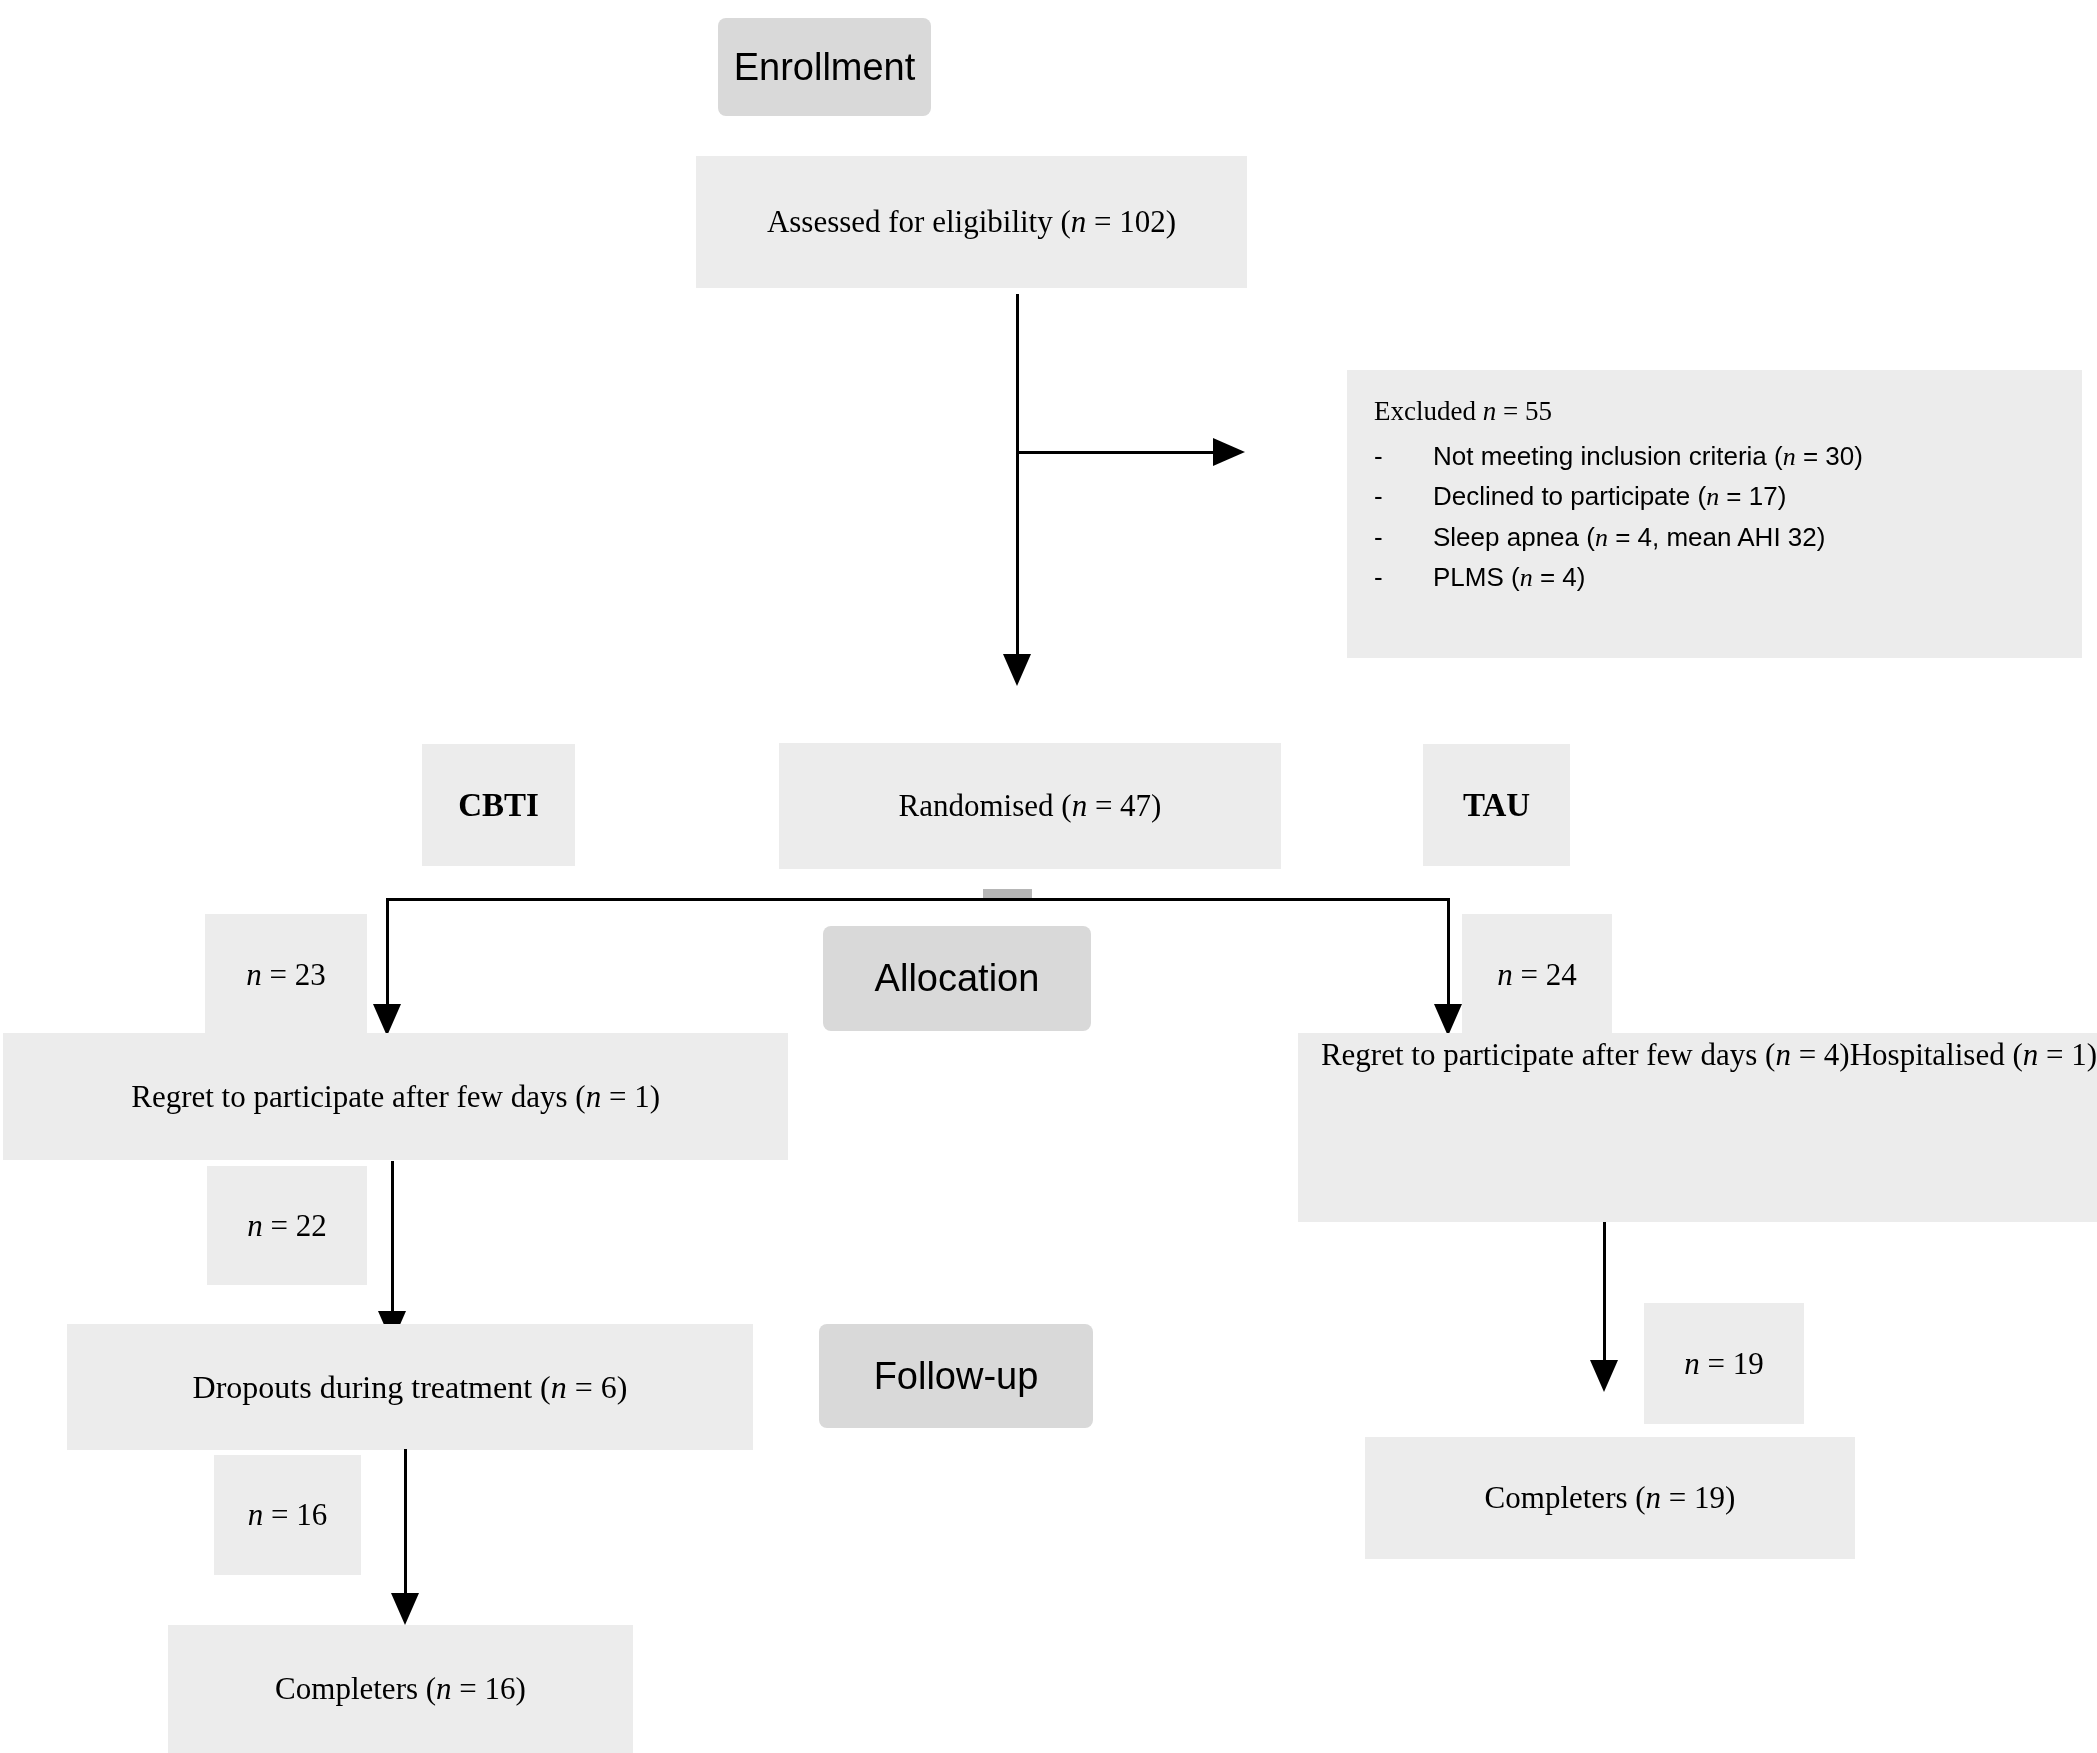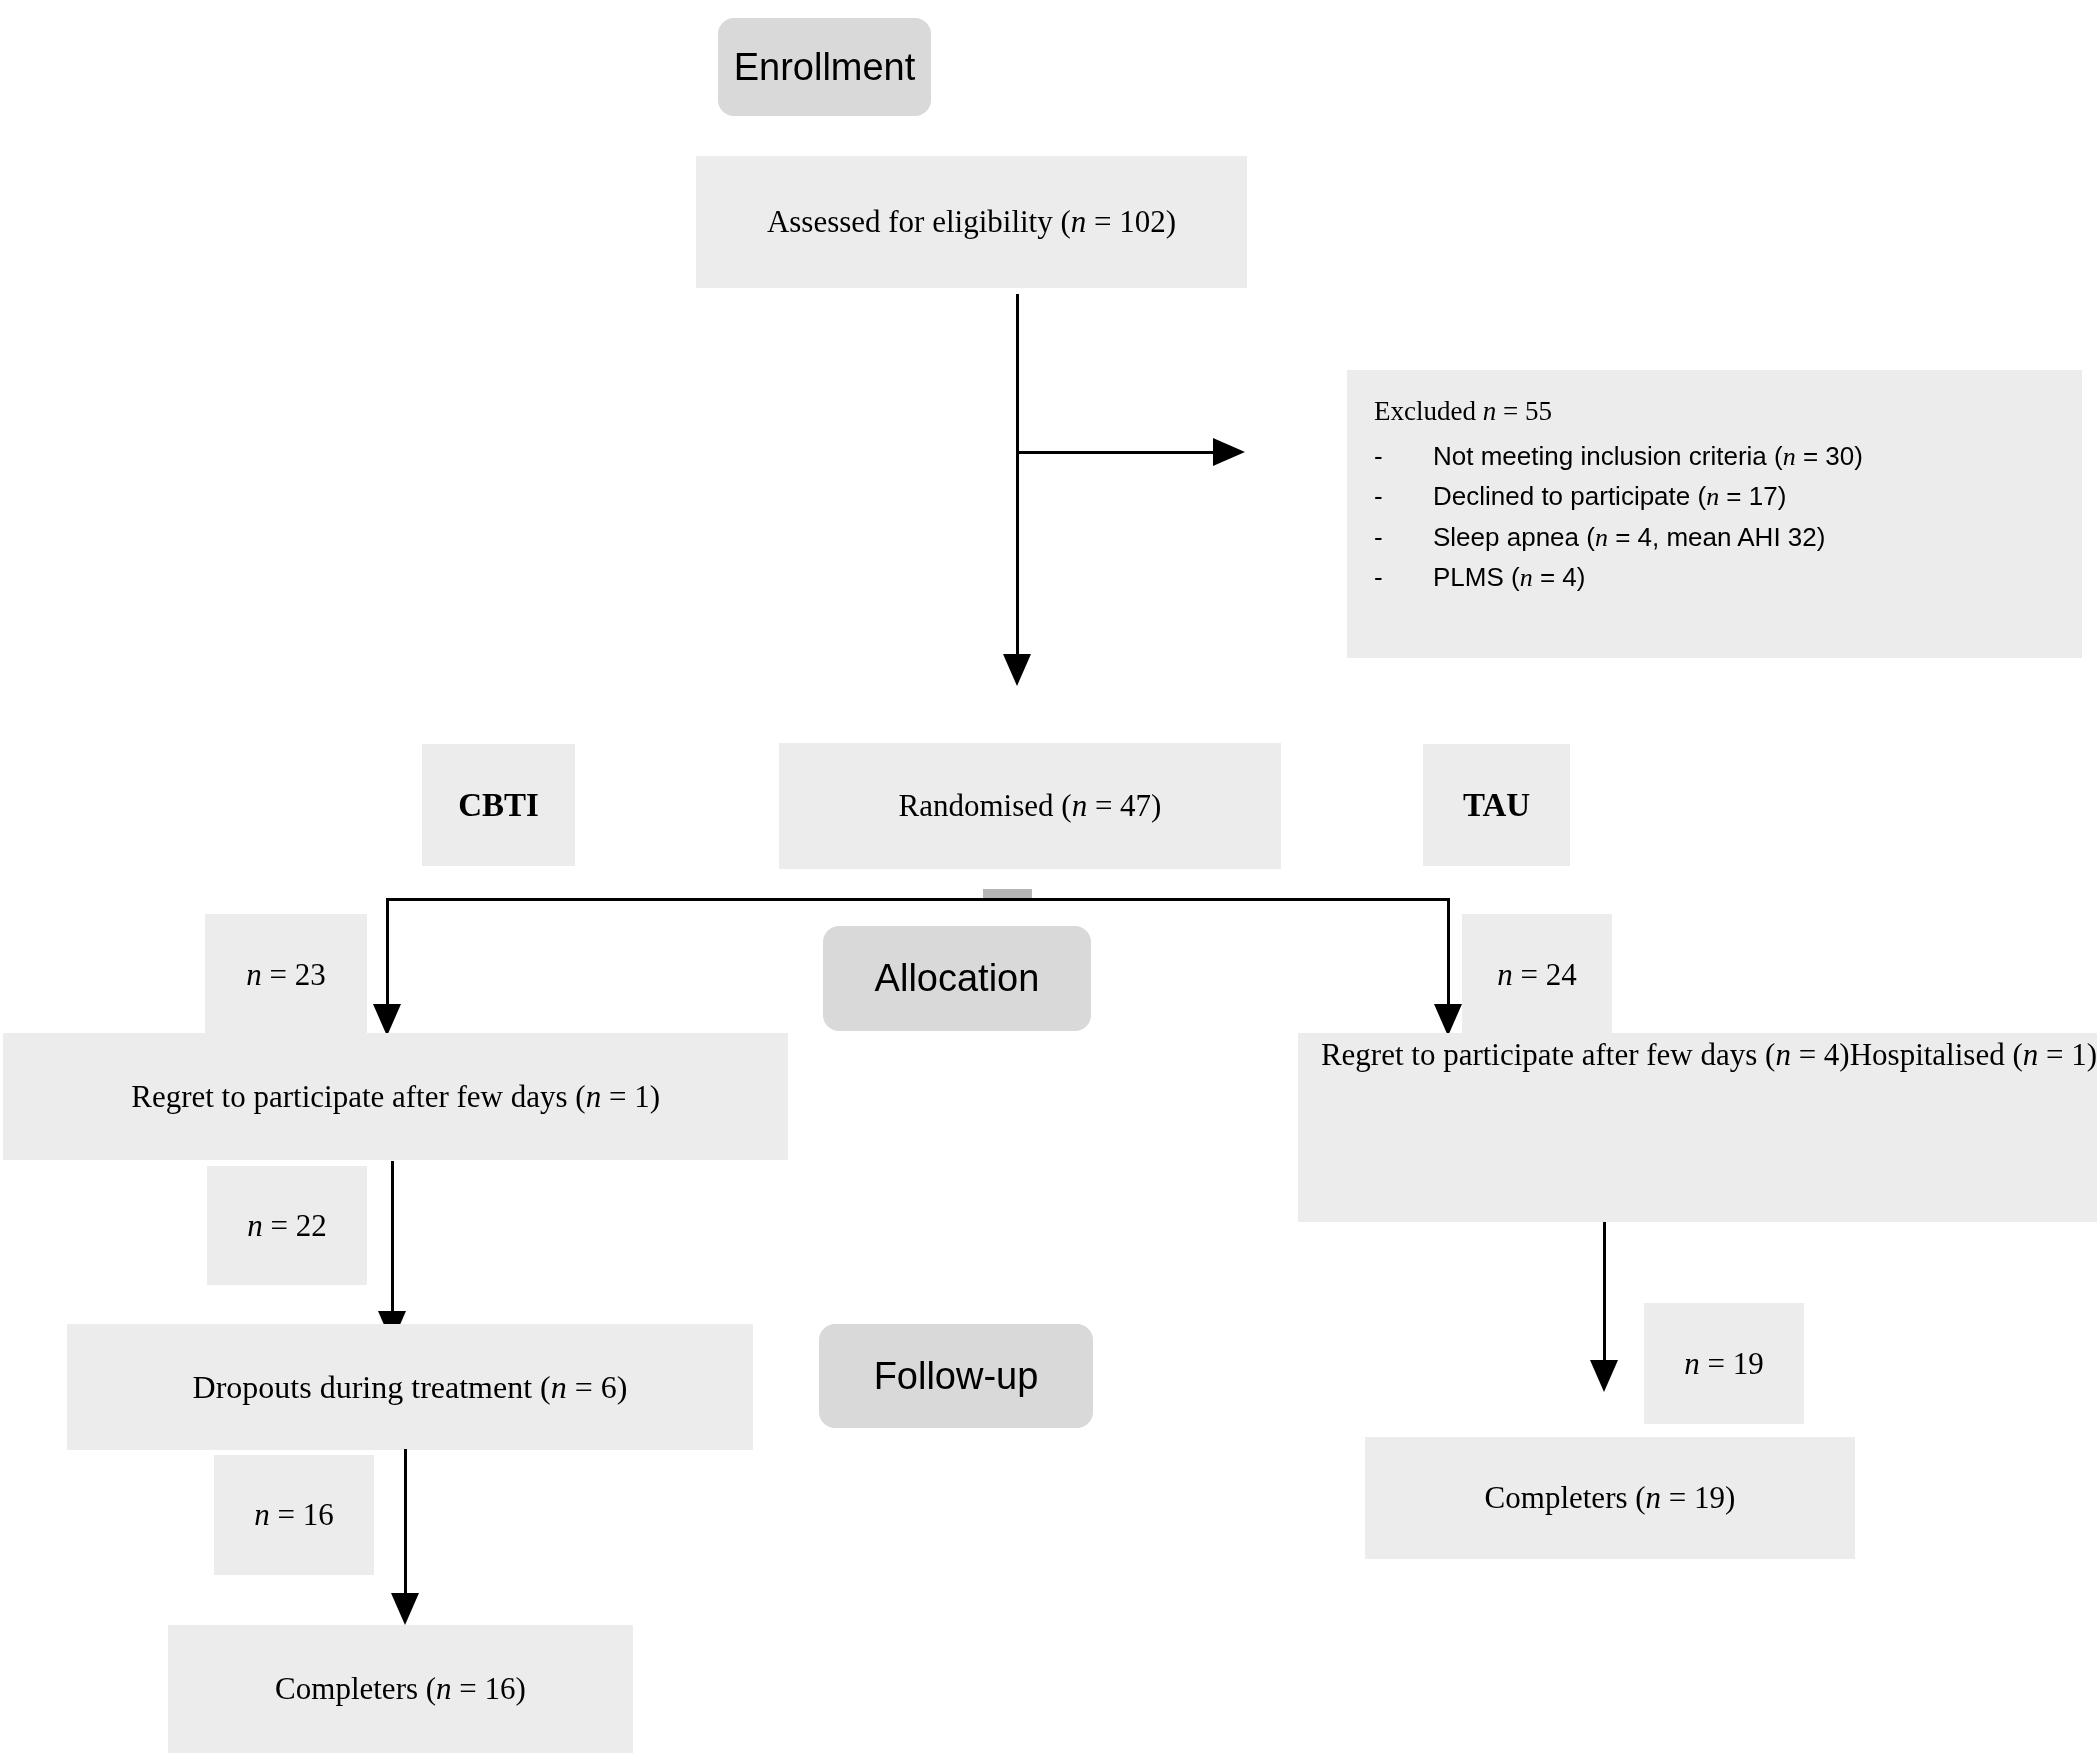--- a/index.html
+++ b/index.html
@@ -21,21 +21,21 @@
     box-sizing: border-box;
     background: #ececec;
     color: #000000;
     display: flex;
     align-items: center;
   }
   .hdr {
     position: absolute;
     box-sizing: border-box;
     background: #d9d9d9;
-    border-radius: 16px;
+    border-radius: 8px;
     display: flex;
     align-items: center;
     justify-content: center;
     font-family: "Liberation Sans", "DejaVu Sans", sans-serif;
     color: #000000;
   }
   .ctr { justify-content: center; text-align: center; }
   .lft { justify-content: flex-start; text-align: left; }
   .bold { font-weight: bold; }
   i.nv { font-style: italic; }
@@ -188,21 +188,21 @@
     <span>Follow-up</span>
   </div>
 
   <div class="box ctr" style="left:1365px; top:1437px; width:490px; height:122px; font-size:31px;">
     <span>Completers (<i style="font-family:'Liberation Serif','DejaVu Serif',serif;">n</i> = 19)</span>
   </div>
 
   <div class="vline" style="left:404px; top:1449px; height:162px;"></div>
   <div class="arrow-down" style="left:391px; top:1593px;"></div>
 
-  <div class="box ctr" style="left:214px; top:1455px; width:160px; height:120px; font-size:31px;">
+  <div class="box ctr" style="left:214px; top:1455px; width:147px; height:120px; font-size:31px;">
     <span><i style="font-family:'Liberation Serif','DejaVu Serif',serif;">n</i> = 16</span>
   </div>
 
   <div class="box ctr" style="left:168px; top:1625px; width:465px; height:128px; font-size:31px;">
     <span>Completers (<i style="font-family:'Liberation Serif','DejaVu Serif',serif;">n</i> = 16)</span>
   </div>
 
 </div>
 
 

